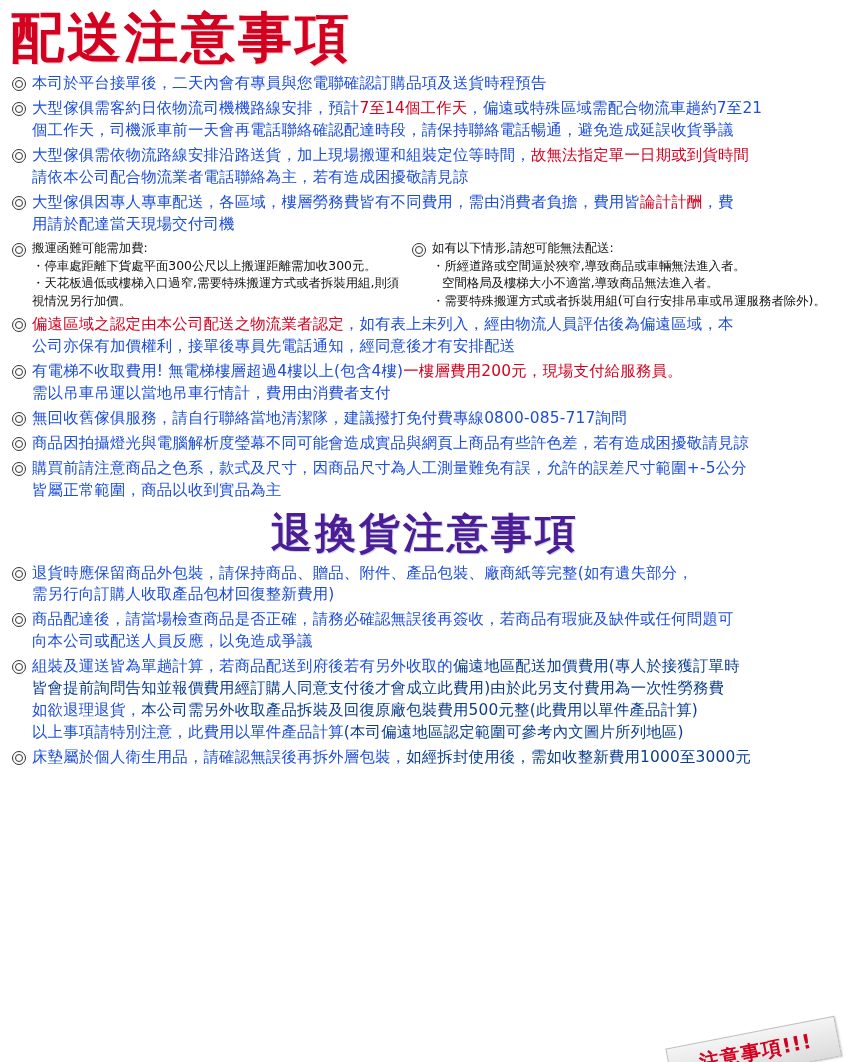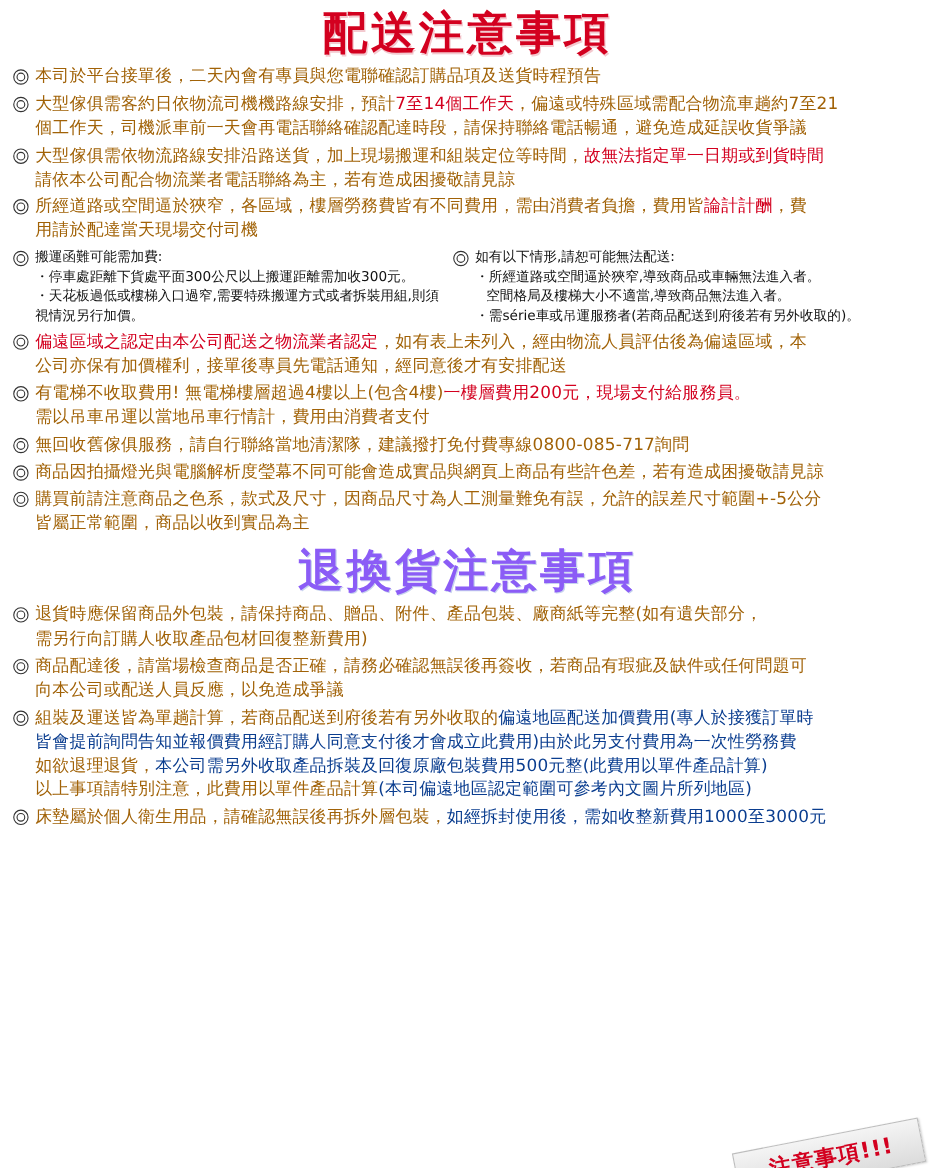--- a/index.html
+++ b/index.html
@@ -16,32 +16,32 @@
     position: relative;
   }
   .page {
     width: 850px;
     height: 1062px;
     position: relative;
     box-sizing: border-box;
     padding: 4px 10px 0 10px;
   }
   .title {
-    text-align: center;
+    text-align: left;
     color: #d3001f;
     font-weight: bold;
-    font-size: 41px;
+    font-size: 54px;
     letter-spacing: 3px;
     line-height: 1.1;
     margin: 4px 0 6px 0;
     text-shadow: 1px 1px 0 #f3c9cf;
   }
   .title2 {
     text-align: center;
-    color: #8b5cf6;
+    color: #4c1d95;
     font-weight: bold;
     font-size: 41px;
     letter-spacing: 3px;
     line-height: 1.1;
     margin: 10px 0 6px 0;
     text-shadow: 1px 1px 0 #c8d4ee;
   }
   .row {
     display: flex;
     align-items: flex-start;
@@ -73,21 +73,21 @@
     box-sizing: border-box;
   }
   .txt {
     font-size: 15.4px;
     line-height: 1.42;
     letter-spacing: 0.2px;
     flex: 1 1 auto;
   }
   .red { color: #d3001f; text-align: right; }
   .blue { color: #0a3d8f; }
-  .dark { color: #a16207; }
+  .dark { color: #1d4ed8; }
   .two-col {
     display: flex;
     align-items: flex-start;
     margin-bottom: 4px;
   }
   .col-l { flex: 0 0 400px; display: flex; align-items: flex-start; }
   .col-r { flex: 1 1 auto; display: flex; align-items: flex-start; }
   .sub {
     font-size: 12.4px;
     line-height: 1.45;
@@ -136,42 +136,42 @@
       <div class="row">
         <span class="bullet"></span>
         <div class="txt">
           <div><span class="dark">大型傢俱需依物流路線安排沿路送貨，加上現場搬運和組裝定位等時間，</span><span class="red">故無法指定單一日期或到貨時間</span></div>
           <div><span class="dark">請依本公司配合物流業者電話聯絡為主，若有造成困擾敬請見諒</span></div>
         </div>
       </div>
       <div class="row">
         <span class="bullet"></span>
         <div class="txt">
-          <div><span class="dark">所經道路或空間逼於狹窄，各區域，樓層勞務費皆有不同費用，需由消費者負擔，費用皆</span><span class="red">論計計酬</span><span class="dark">，費</span></div>
+          <div><span class="dark">大型傢俱因專人專車配送，各區域，樓層勞務費皆有不同費用，需由消費者負擔，費用皆</span><span class="red">論計計酬</span><span class="dark">，費</span></div>
           <div><span class="dark">用請於配達當天現場交付司機</span></div>
         </div>
       </div>
     </div>
 
   <div class="two-col">
     <div class="col-l">
       <span class="bullet"></span>
       <div class="sub">
         <div>搬運函難可能需加費:</div>
         <div class="dot">停車處距離下貨處平面300公尺以上搬運距離需加收300元。</div>
         <div class="dot">天花板過低或樓梯入口過窄,需要特殊搬運方式或者拆裝用組,則須視情況另行加價。</div>
       </div>
     </div>
     <div class="col-r">
       <span class="bullet"></span>
       <div class="sub">
         <div>如有以下情形,請恕可能無法配送:</div>
         <div class="dot">所經道路或空間逼於狹窄,導致商品或車輛無法進入者。</div>
         <div style="padding-left:10px">空間格局及樓梯大小不適當,導致商品無法進入者。</div>
-        <div class="dot">需série車或吊運服務者(若商品配送到府後若有另外收取的)。</div>
+        <div class="dot">需要特殊搬運方式或者拆裝用組(可自行安排吊車或吊運服務者除外)。</div>
       </div>
     </div>
   </div>
 
   <div id="shipping-list2">
       <div class="row">
         <span class="bullet"></span>
         <div class="txt">
           <div><span class="red">偏遠區域之認定由本公司配送之物流業者認定</span><span class="dark">，如有表上未列入，經由物流人員評估後為偏遠區域，本</span></div>
           <div><span class="dark">公司亦保有加價權利，接單後專員先電話通知，經同意後才有安排配送</span></div>

